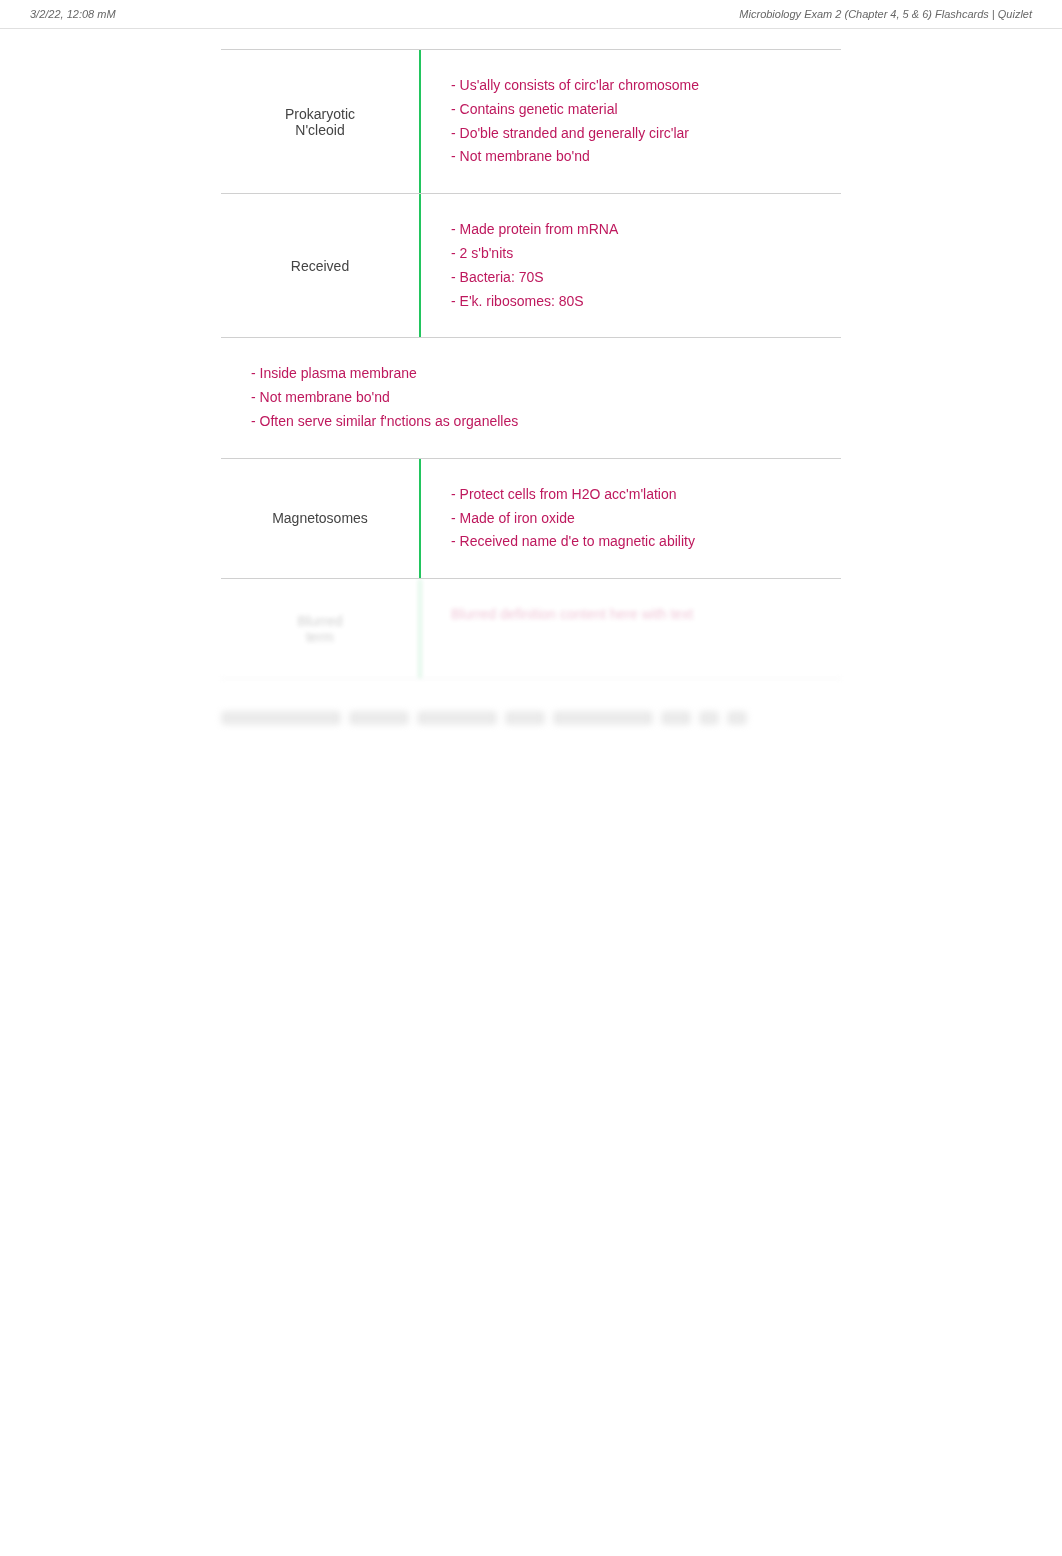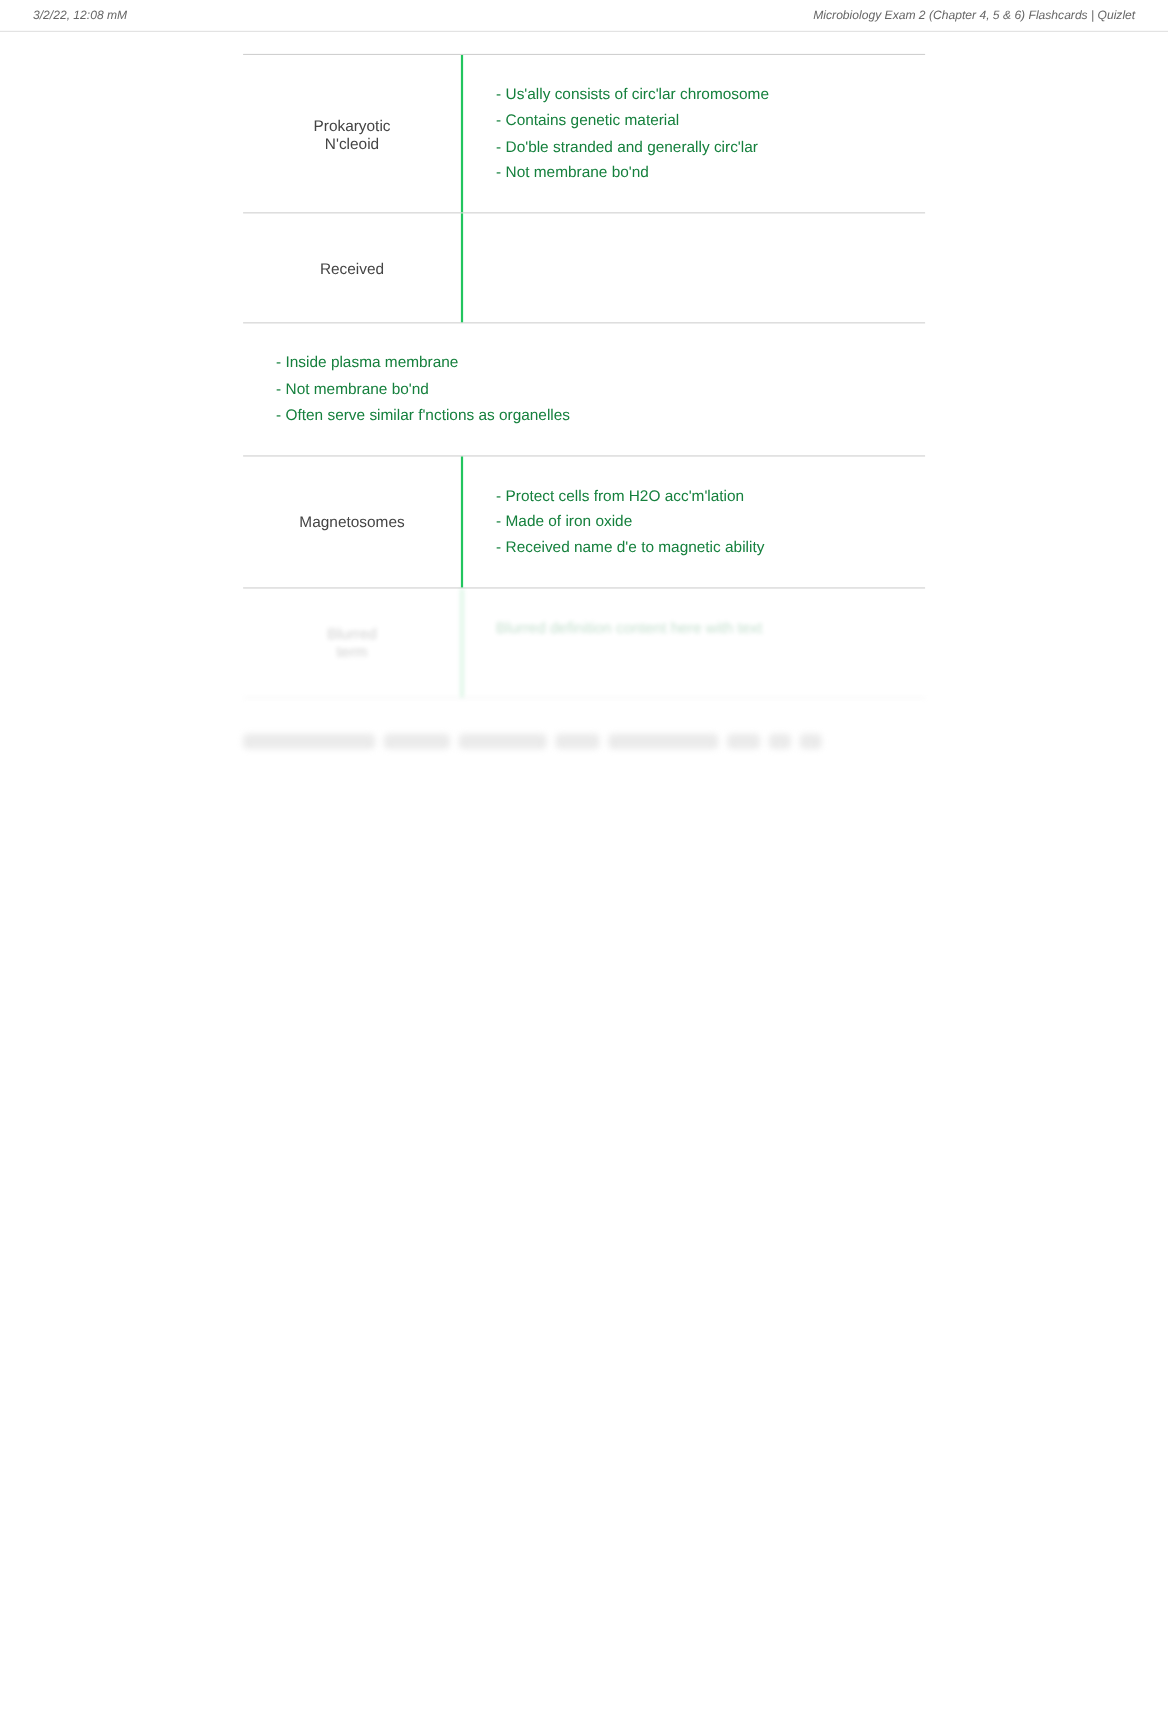--- a/index.html
+++ b/index.html
@@ -59,21 +59,21 @@
       text-align: center;
       font-size: 14px;
       color: #444;
       border-right: 2px solid #22c55e;
     }
 
     .card-definition {
       flex: 1;
       padding: 24px 30px;
       font-size: 14px;
-      color: #15803d;
+      color: #be185d;
       line-height: 1.7;
     }
 
     .blurred-row {
       opacity: 0.25;
       filter: blur(2px);
     }
 
     .bottom-bar {
       margin-top: 20px;
@@ -112,20 +112,26 @@
         - Contains genetic material<br>
         - Do'ble stranded and generally circ'lar<br>
         - Not membrane bo'nd
       </div>
     </div>
 
     <div class="flashcard-row">
       <div class="card-term">
         Received
       </div>
+      <div class="card-definition">
+        - Made protein from mRNA<br>
+        - 2 s'b'nits<br>
+        - Bacteria: 70S<br>
+        - E'k. ribosomes: 80S
+      </div>
     </div>
 
     <div class="flashcard-row">
       <div class="card-definition">
         - Inside plasma membrane<br>
         - Not membrane bo'nd<br>
         - Often serve similar f'nctions as organelles
       </div>
     </div>
 

